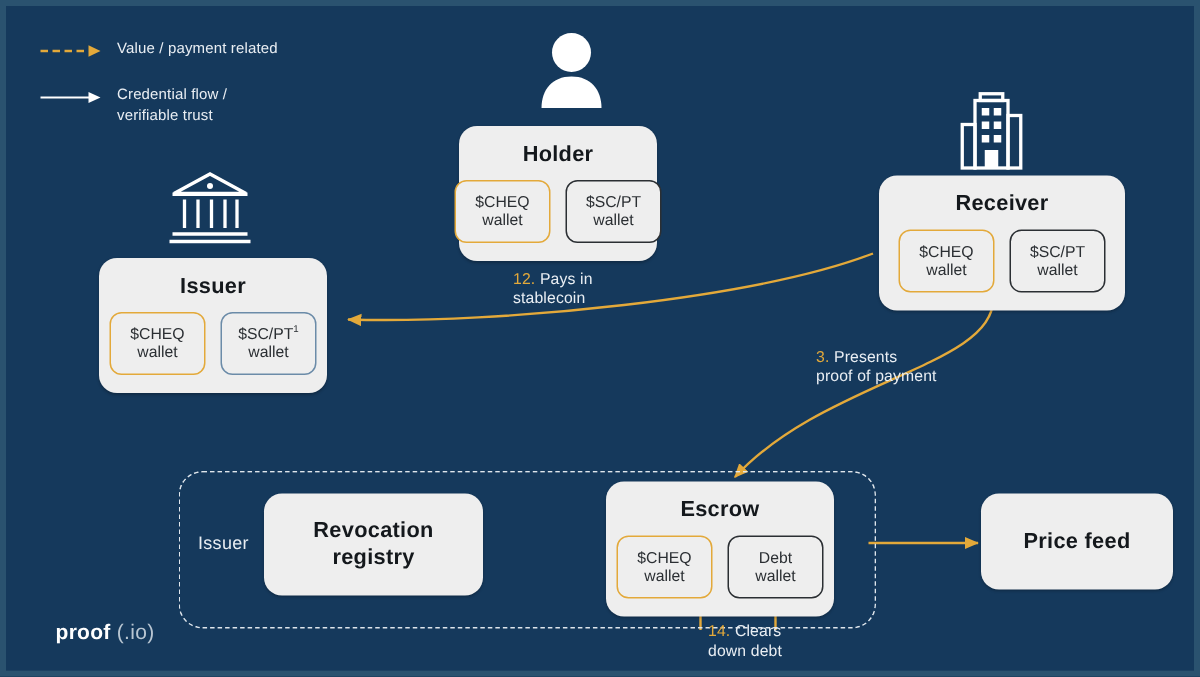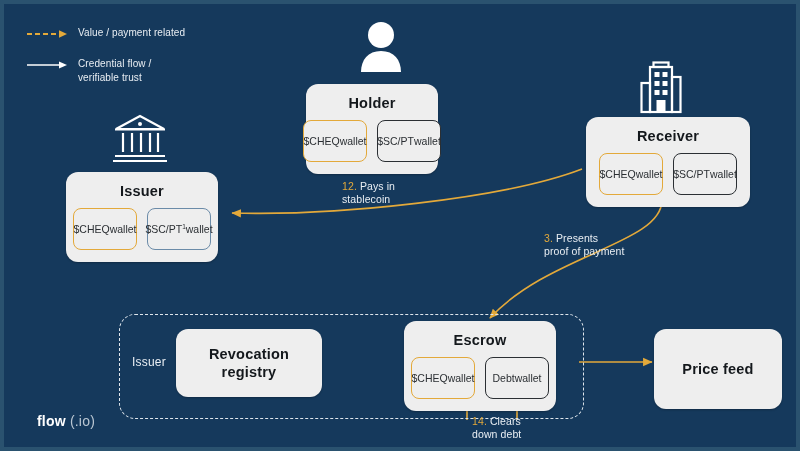--- a/index.html
+++ b/index.html
@@ -47,21 +47,21 @@
     font-weight:bold;color:#14181c;
     font-size:14.5px;letter-spacing:.2px;
     margin-top:11px;margin-bottom:9px;
   }
   .wallets{display:flex;gap:10px;padding:0 12px 12px 12px;}
   .wallet{
     background:#eeeeee;
     border-radius:8px;
     border:1.4px solid #2b2f33;
     width:62px;height:40px;
-    display:flex;align-items:center;justify-content:center;
+    display:flex;flex-direction:column;align-items:center;justify-content:center;
     font-size:10.5px;line-height:12px;color:#2b2f33;text-align:center;
   }
   .wallet.cheq{border-color:#e3a93a;}
   .wallet.scpt-blue{border-color:#6b8ba8;}
   .wallet sup{font-size:6.5px;vertical-align:super;line-height:0;}
 
   
   .plainbox{
     position:absolute;background:#eeeeee;border-radius:12px;
     display:flex;align-items:center;justify-content:center;text-align:center;
@@ -241,27 +241,27 @@
         <span>$CHEQ</span>
         <span>wallet</span>
       </div>
       <div class="wallet">
         <span>Debt</span>
         <span>wallet</span>
       </div>
     </div>
   </div>
 
-  <div class="plainbox" style="left:650px;top:325px;width:128px;height:80px;text-align:center;">Price feed</div>
+  <div class="plainbox" style="left:650px;top:325px;width:128px;height:64px;text-align:center;">Price feed</div>
 
   <div class="edge-label" style="left:338px;top:176px;"><span class="num">12.</span><span> Pays in
 stablecoin</span></div>
 
   <div class="edge-label" style="left:540px;top:228px;"><span class="num">3.</span><span> Presents
 proof of payment</span></div>
 
 
   <div class="edge-label" style="left:468px;top:411px;"><span class="num">14.</span><span> Clears
 down debt</span></div>
 
-  <div class="logo"><span class="mark">flow</span><span class="tld"> (.io)</span></div>
+  <div class="logo"><span class="mark">proof</span><span class="tld"> (.io)</span></div>
 
 </div>
 
 </body></html>

